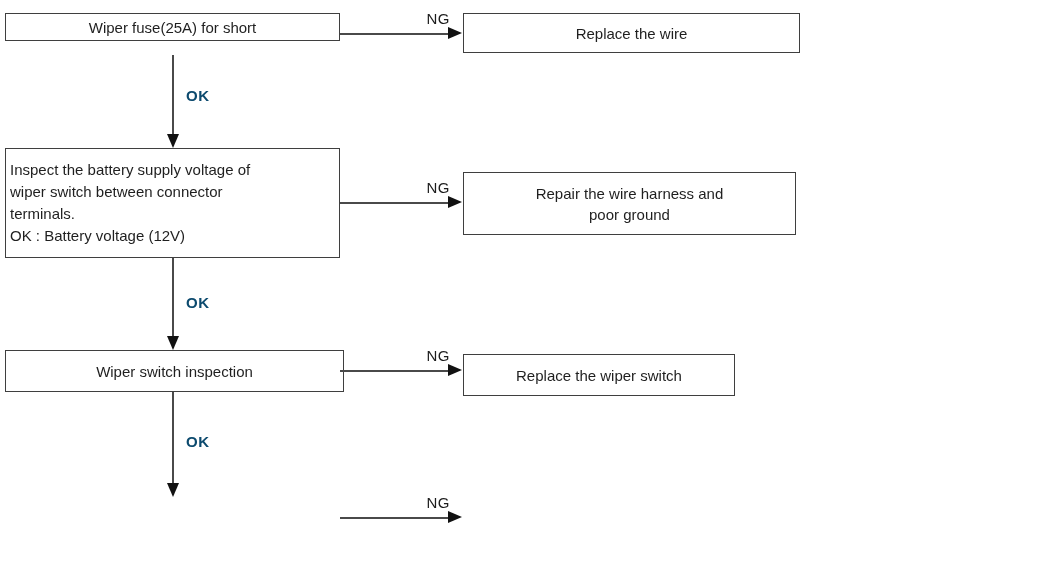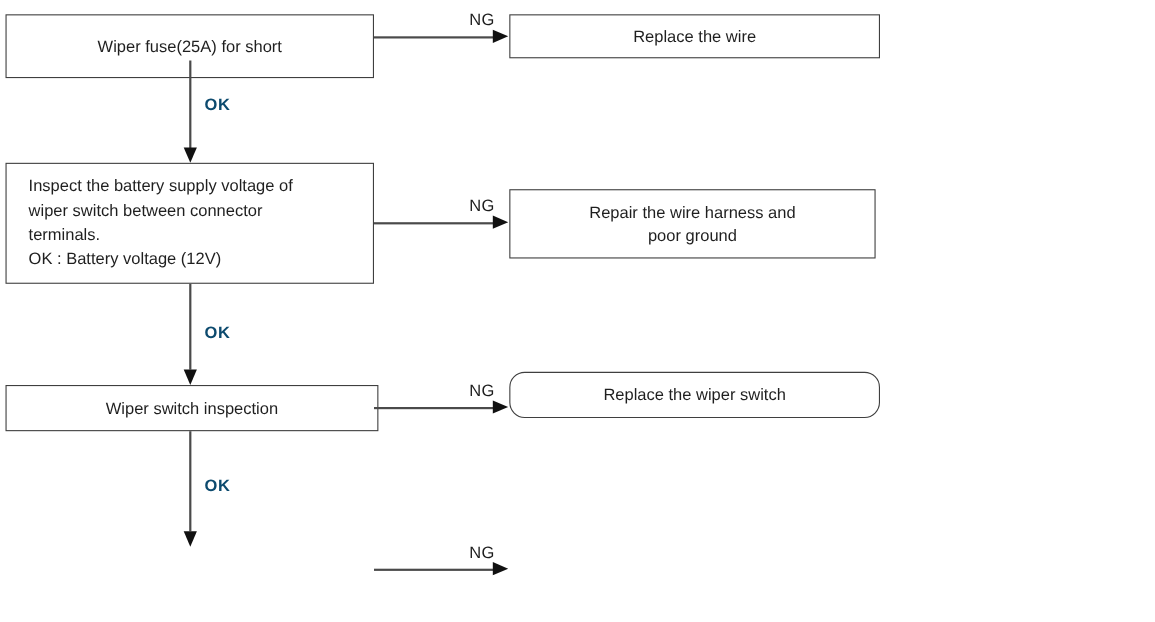--- a/index.html
+++ b/index.html
@@ -25,21 +25,21 @@
     line-height: 21px;
     display: flex;
     align-items: center;
     justify-content: center;
     text-align: center;
     white-space: pre-line;
   }
   .box--left {
     justify-content: flex-start;
     text-align: left;
-    padding: 0 20px;
+    padding: 0 4px;
     line-height: 22px;
   }
   .hline {
     position: absolute;
     height: 2px;
     background: #4a4a4a;
   }
   .vline {
     position: absolute;
     width: 2px;
@@ -78,21 +78,21 @@
     font-weight: bold;
     color: #0c4a6e;
     letter-spacing: 0.5px;
   }
 </style>
 </head>
 <body>
 
 <div class="canvas">
 
-  <div class="box" style="left:5px; top:13px; width:335px; height:58px;">Wiper fuse(25A) for short</div>
+  <div class="box" style="left:5px; top:13px; width:335px; height:28px;">Wiper fuse(25A) for short</div>
   <div class="branch-label" style="top:10px;">NG</div>
   <div class="hline" style="left:340px; top:33px; width:110px;"></div>
   <div class="arrow-right" style="left:448px; top:27px;"></div>
   <div class="box" style="left:463px; top:13px; width:337px; height:40px;">Replace the wire</div>
 
   <div class="vline" style="left:172px; top:55px; height:80px;"></div>
   <div class="arrow-down" style="left:167px; top:134px;"></div>
   <div class="ok-label" style="top:87px;">OK</div>
 
   <div class="box box--left" style="left:5px; top:148px; width:335px; height:110px;">Inspect the battery supply voltage of
@@ -106,21 +106,21 @@
 poor ground</div>
 
   <div class="vline" style="left:172px; top:258px; height:78px;"></div>
   <div class="arrow-down" style="left:167px; top:336px;"></div>
   <div class="ok-label" style="top:294px;">OK</div>
 
   <div class="box" style="left:5px; top:350px; width:339px; height:42px;">Wiper switch inspection</div>
   <div class="branch-label" style="top:347px;">NG</div>
   <div class="hline" style="left:340px; top:370px; width:110px;"></div>
   <div class="arrow-right" style="left:448px; top:364px;"></div>
-  <div class="box" style="left:463px; top:338px; width:337px; height:42px;border-radius:14px;">Replace the wiper switch</div>
+  <div class="box" style="left:463px; top:354px; width:272px; height:42px;">Replace the wiper switch</div>
 
   <div class="vline" style="left:172px; top:392px; height:91px;"></div>
   <div class="arrow-down" style="left:167px; top:483px;"></div>
   <div class="ok-label" style="top:433px;">OK</div>
 
   <div class="branch-label" style="top:494px;">NG</div>
   <div class="hline" style="left:340px; top:517px; width:110px;"></div>
   <div class="arrow-right" style="left:448px; top:511px;"></div>
 
 </div>

